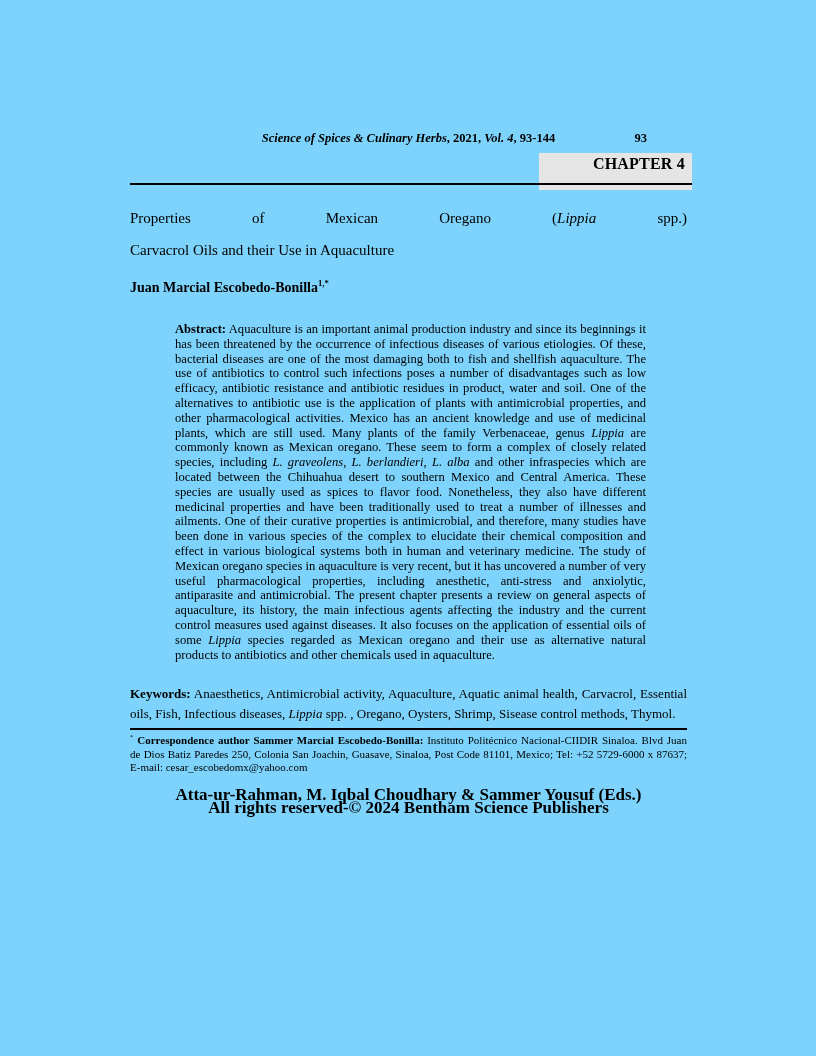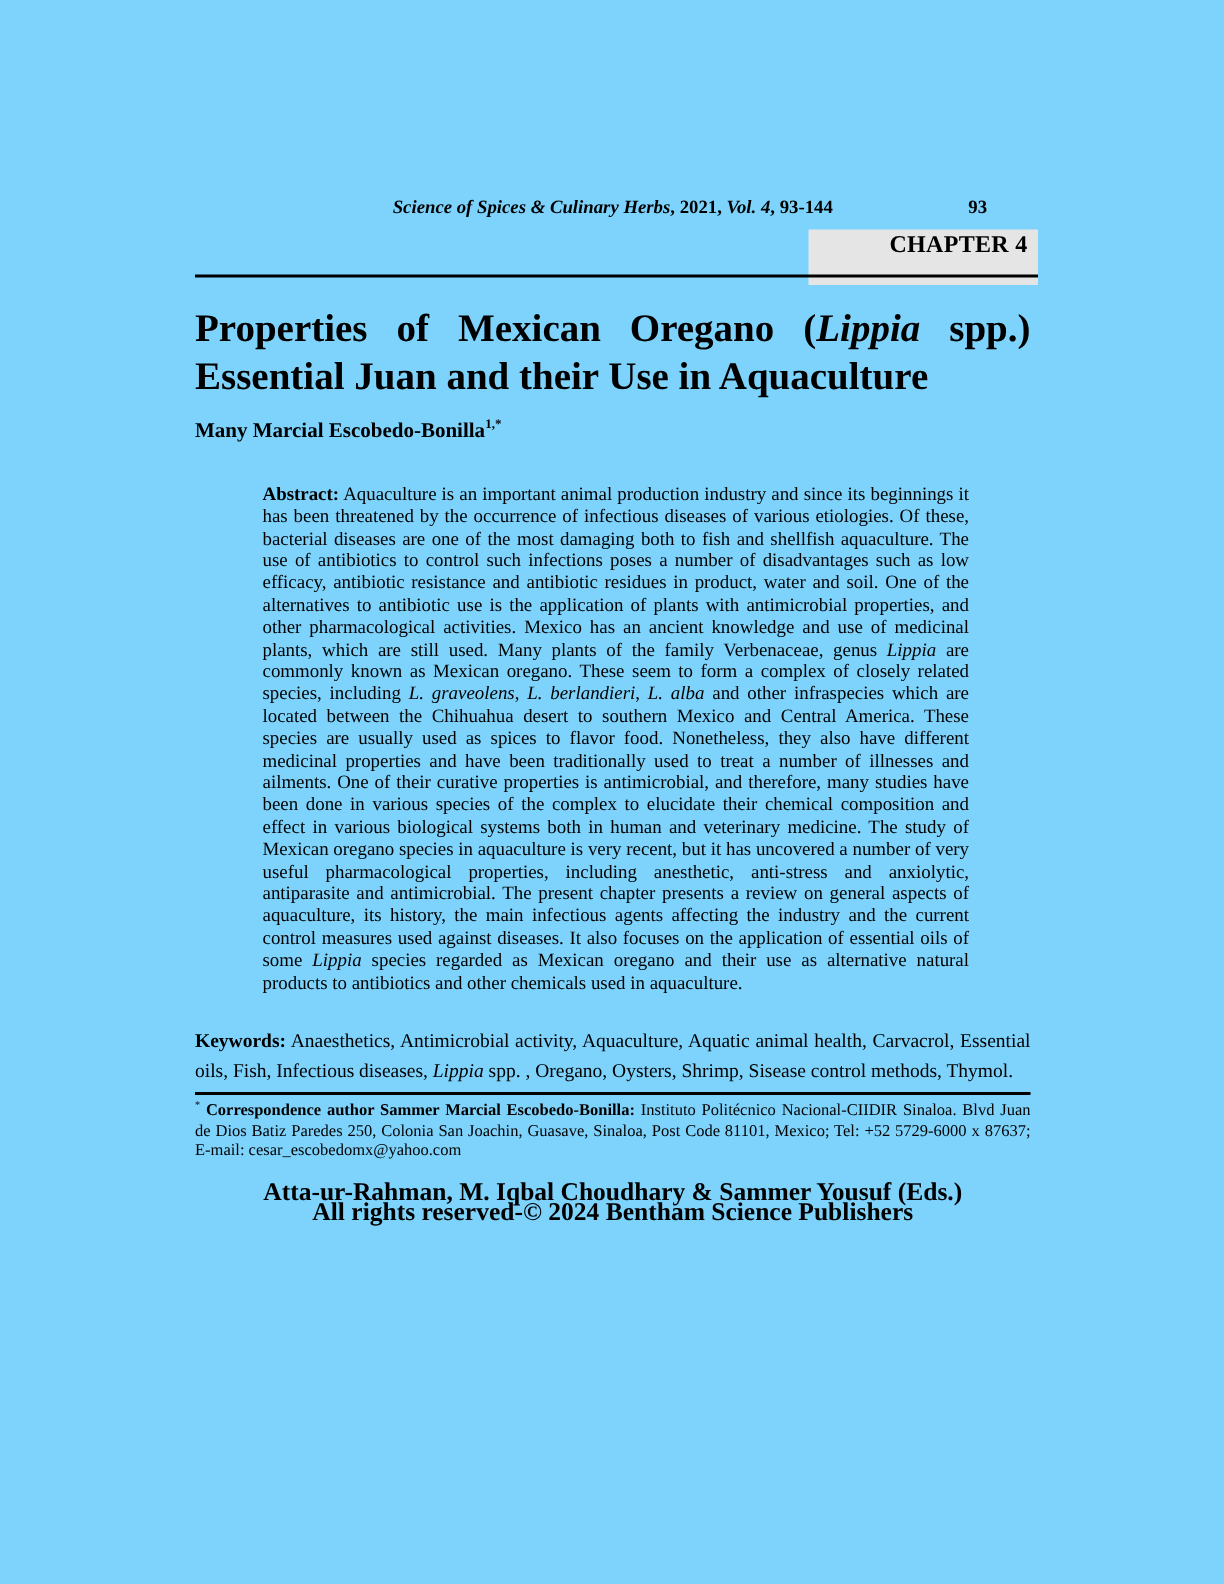--- a/index.html
+++ b/index.html
@@ -24,39 +24,39 @@
   
   .running-header {
     margin-top: 131px;
     position: relative;
     font-size: 12.5px;
     font-weight: bold;
     line-height: 15px;
     text-align: center;
   }
   .running-header .jtitle, .running-header .jvol { font-style: italic; }
-  .page-number { position: absolute; right: 29px; top: 0; }
+  .page-number { position: absolute; right: 40px; top: 0; }
   
   .chapter-row { position: relative; height: 37px; margin-top: 7px; }
   .chapter-badge-bg {
     position: absolute; right: -5px; top: 0;
     width: 153px; height: 37px;
     z-index: 0;
   }
   .chapter-line {
     position: absolute; left: 0; right: -5px; bottom: 5px;
     height: 2px; background: #000; z-index: 1;
   }
   .chapter-label {
     position: absolute; right: 2px; top: 2px; z-index: 2;
     font-size: 16px; font-weight: bold;
     letter-spacing: 0.2px;
   }
   
-  .title { margin-top: 13px; font-size: 26px; font-weight: bold; line-height: 31.5px; }
+  .title { margin-top: 13px; font-size: 15px; font-weight: normal; line-height: 31.5px; }
   .title .t-line1 { text-align: justify; text-align-last: justify; }
   .title i { font-style: italic; }
   
   .author-line { margin-top: 13px; font-size: 14px; font-weight: bold; line-height: 17px; }
   sup { font-size: 62%; vertical-align: super; line-height: 0; }
   .affiliation {
     margin-top: 6px;
     font-size: 12.8px; font-style: italic;
     line-height: 16px; text-align: justify;
   }
@@ -104,24 +104,24 @@
     </div>
 
     <div class="chapter-row">
       <div class="chapter-badge-bg" style="background-color: rgb(229, 229, 229);"></div>
       <div class="chapter-line"></div>
       <div class="chapter-label">CHAPTER 4</div>
     </div>
 
     <div class="title">
       <div class="t-line1"><span>Properties of Mexican Oregano (</span><i>Lippia</i><span> spp.)</span></div>
-      <div class="t-line2">Essential Juan and their Use in Aquaculture</div>
+      <div class="t-line2">Carvacrol Oils and their Use in Aquaculture</div>
     </div>
 
-    <div class="author-line"><span>Many Marcial Escobedo-Bonilla</span><sup>1,*</sup></div>
+    <div class="author-line"><span>Juan Marcial Escobedo-Bonilla</span><sup>1,*</sup></div>
 
 
     <div class="abstract">
       <b>Abstract:</b><span> Aquaculture is an important animal production industry and since its beginnings it has been threatened by the occurrence of infectious diseases of various etiologies. Of these, bacterial diseases are one of the most damaging both to fish and shellfish aquaculture. The use of antibiotics to control such infections poses a number of disadvantages such as low efficacy, antibiotic resistance and antibiotic residues in product, water and soil. One of the alternatives to antibiotic use is the application of plants with antimicrobial properties, and other pharmacological activities. Mexico has an ancient knowledge and use of medicinal plants, which are still used. Many plants of the family Verbenaceae, genus </span><i>Lippia</i><span> are commonly known as Mexican oregano. These seem to form a complex of closely related species, including </span><i>L. graveolens</i><span>, </span><i>L. berlandieri</i><span>, </span><i>L. alba</i><span> and other infraspecies which are located between the Chihuahua desert to southern Mexico and Central America. These species are usually used as spices to flavor food. Nonetheless, they also have different medicinal properties and have been traditionally used to treat a number of illnesses and ailments. One of their curative properties is antimicrobial, and therefore, many studies have been done in various species of the complex to elucidate their chemical composition and effect in various biological systems both in human and veterinary medicine. The study of Mexican oregano species in aquaculture is very recent, but it has uncovered a number of very useful pharmacological properties, including anesthetic, anti-stress and anxiolytic, antiparasite and antimicrobial. The present chapter presents a review on general aspects of aquaculture, its history, the main infectious agents affecting the industry and the current control measures used against diseases. It also focuses on the application of essential oils of some </span><i>Lippia</i><span> species regarded as Mexican oregano and their use as alternative natural products to antibiotics and other chemicals used in aquaculture.</span>
     </div>
 
     <div class="keywords">
       <b>Keywords:</b><span> Anaesthetics, Antimicrobial activity, Aquaculture, Aquatic animal health, Carvacrol, Essential oils, Fish, Infectious diseases, </span><i>Lippia</i><span> spp. , Oregano, Oysters, Shrimp, Sisease control methods, Thymol.</span>
     </div>
 

